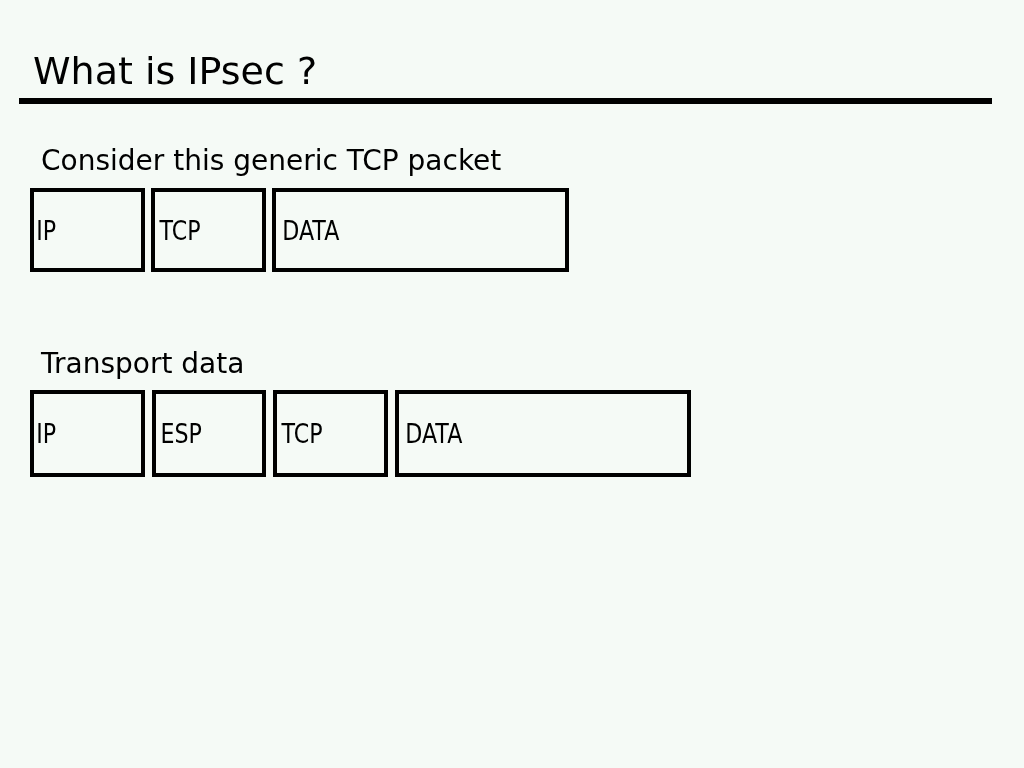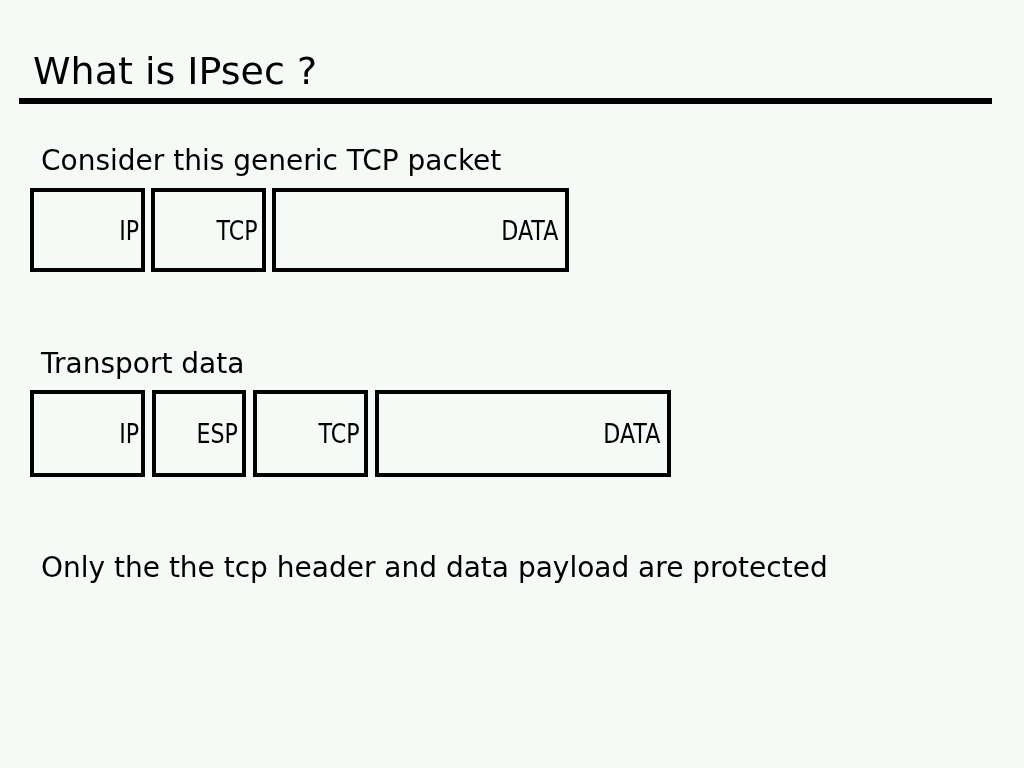--- a/index.html
+++ b/index.html
@@ -55,21 +55,21 @@
   .row-generic   { top: 188px; gap: 6px; }
   .row-generic   .pbox { height: 84px; }
   .row-transport { top: 390px; gap: 7px; }
   .row-transport .pbox { height: 87px; }
   .pbox {
     box-sizing: border-box;
     border: 4px solid var(--ink, #000);
     background: var(--bg, #f5faf6);
     display: flex;
     align-items: center;
-    justify-content: flex-end;
+    justify-content: flex-start;
   }
   .pbox .plabel {
     display: inline-block;
     font-size: 27px;
     line-height: 1;
     transform: scaleX(0.82);
     white-space: nowrap;
     color: var(--ink, #000);
   }
 </style>
@@ -95,26 +95,25 @@
         <span class="plabel">DATA</span>
       </div>
     </div>
 
   <p class="caption cap-transport">Transport data</p>
 
   <div class="prow row-transport">
       <div class="pbox" style="width: 115px;">
         <span class="plabel">IP</span>
       </div>
-      <div class="pbox" style="width: 94px;">
+      <div class="pbox" style="width: 114px;">
         <span class="plabel">ESP</span>
       </div>
       <div class="pbox" style="width: 115px;">
         <span class="plabel">TCP</span>
       </div>
       <div class="pbox" style="width: 296px;">
         <span class="plabel">DATA</span>
       </div>
     </div>
 
-  <p class="caption cap-note">Only the the tcp header and data payload are protected</p>
 
 </div>
 
 </body></html>

